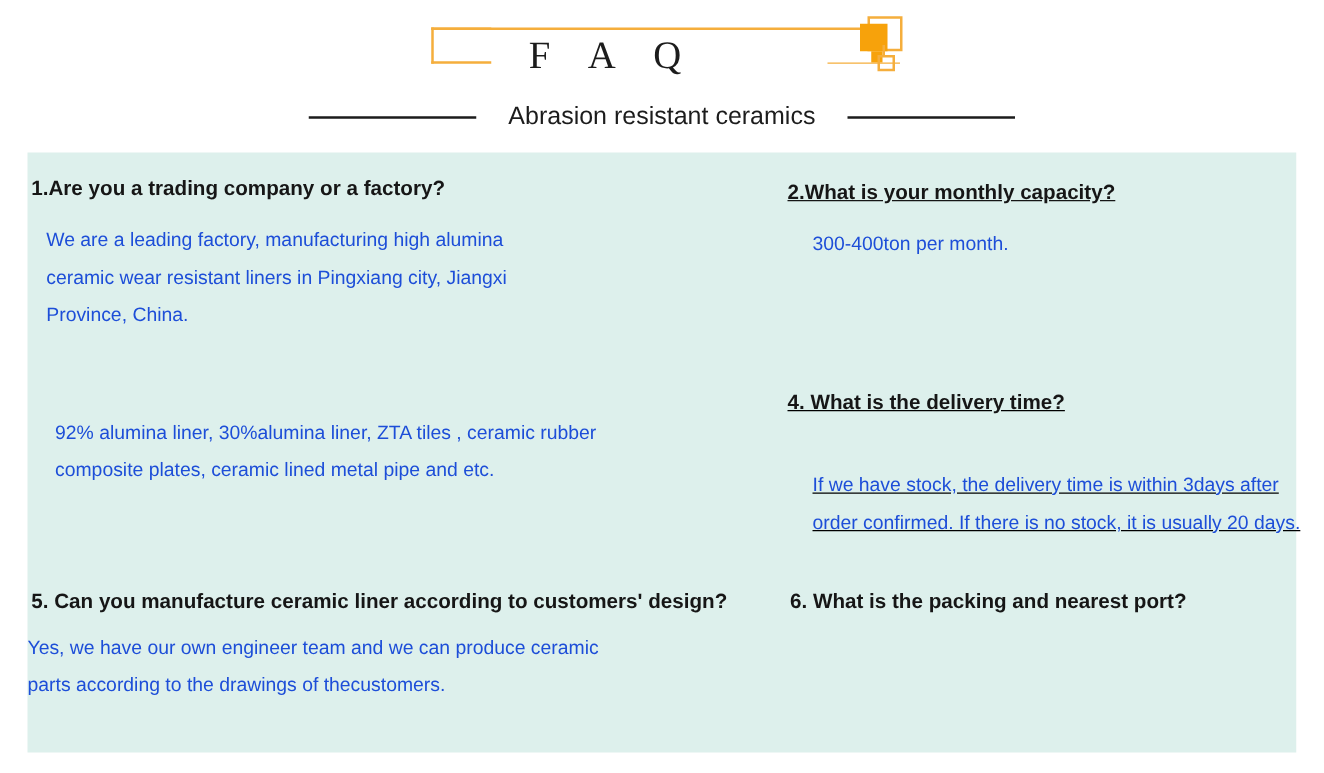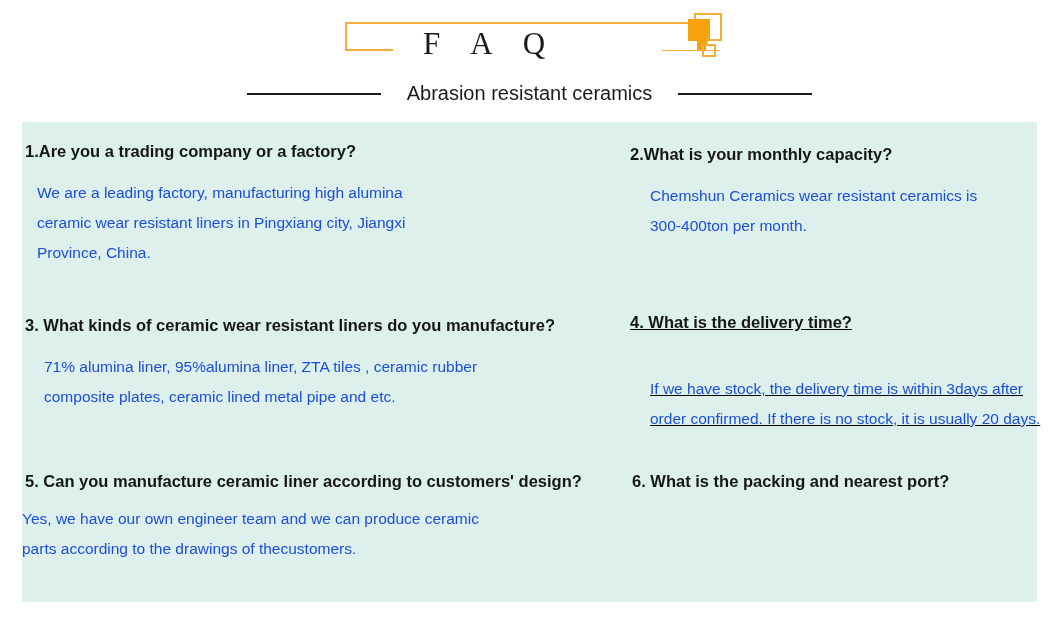--- a/index.html
+++ b/index.html
@@ -187,21 +187,21 @@
   .answer .ln { display: block; white-space: nowrap; }
 
   
   .col-left  .qa-1 .question { padding-left: 3px; }
   .col-left  .qa-1 .answer   { padding-left: 15px; }
   .col-left  .qa-3 .question { padding-left: 3px; }
   .col-left  .qa-3 .answer   { padding-left: 22px; }
   .col-left  .qa-5 .question { padding-left: 3px; }
   .col-left  .qa-5 .answer   { margin-top: 12px; }
 
-  .col-right .qa-2 .question { padding-left: 28px; }
+  .col-right .qa-2 .question { padding-left: 28px; text-decoration: underline; }
   .col-right .qa-2 .answer   { padding-left: 48px; }
   .col-right .qa-4 .question { padding-left: 28px; }
   .col-right .qa-4 .answer   { padding-left: 48px; margin-top: 41px; }
   .col-right .qa-6 .question { padding-left: 30px; }
   .col-right .qa-6 .answer   { padding-left: 44px; margin-top: 12px; }
 </style>
 </head>
 <body>
 
 <div class="header">
@@ -232,43 +232,41 @@
       <div class="qa qa-1">
         <div class="question">1.Are you a trading company or a factory?</div>
         <div class="answer">
           <span class="ln">We are a leading factory, manufacturing high alumina</span>
           <span class="ln">ceramic wear resistant liners in Pingxiang city, Jiangxi</span>
           <span class="ln">Province, China.</span>
         </div>
       </div>
 
       <div class="qa qa-3">
-        <div class="question">3. What kinds of ceramic wear resistant liners do you manufacture?</div>
-        <div class="answer">
-          <span class="ln">71% alumina liner, 95%alumina liner, ZTA tiles , ceramic rubber</span>
+        <div class="answer">
+          <span class="ln">92% alumina liner, 30%alumina liner, ZTA tiles , ceramic rubber</span>
           <span class="ln">composite plates, ceramic lined metal pipe and etc.</span>
         </div>
       </div>
 
       <div class="qa qa-5">
         <div class="question">5. Can you manufacture ceramic liner according to customers' design?</div>
         <div class="answer">
           <span class="ln">Yes, we have our own engineer team and we can produce ceramic</span>
           <span class="ln">parts according to the drawings of thecustomers.</span>
         </div>
       </div>
 
     </div>
 
     <div class="col col-right">
 
       <div class="qa qa-2">
         <div class="question">2.What is your monthly capacity?</div>
         <div class="answer">
-          <span class="ln">Chemshun Ceramics wear resistant ceramics is</span>
           <span class="ln">300-400ton per month.</span>
         </div>
       </div>
 
       <div class="qa qa-4">
         <div class="question">4. What is the delivery time?</div>
         <div class="answer">
           <span class="ln">If we have stock, the delivery time is within 3days after</span>
           <span class="ln">order confirmed. If there is no stock, it is usually 20 days.</span>
         </div>

